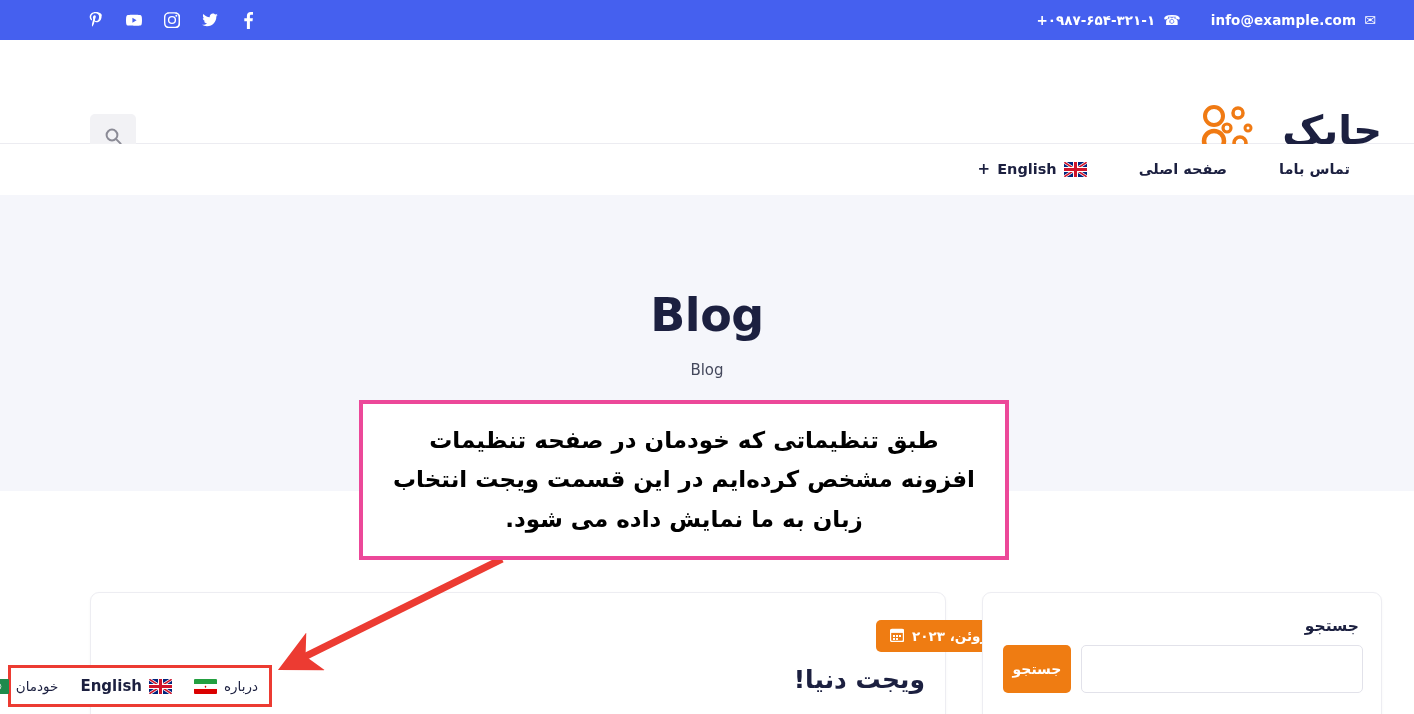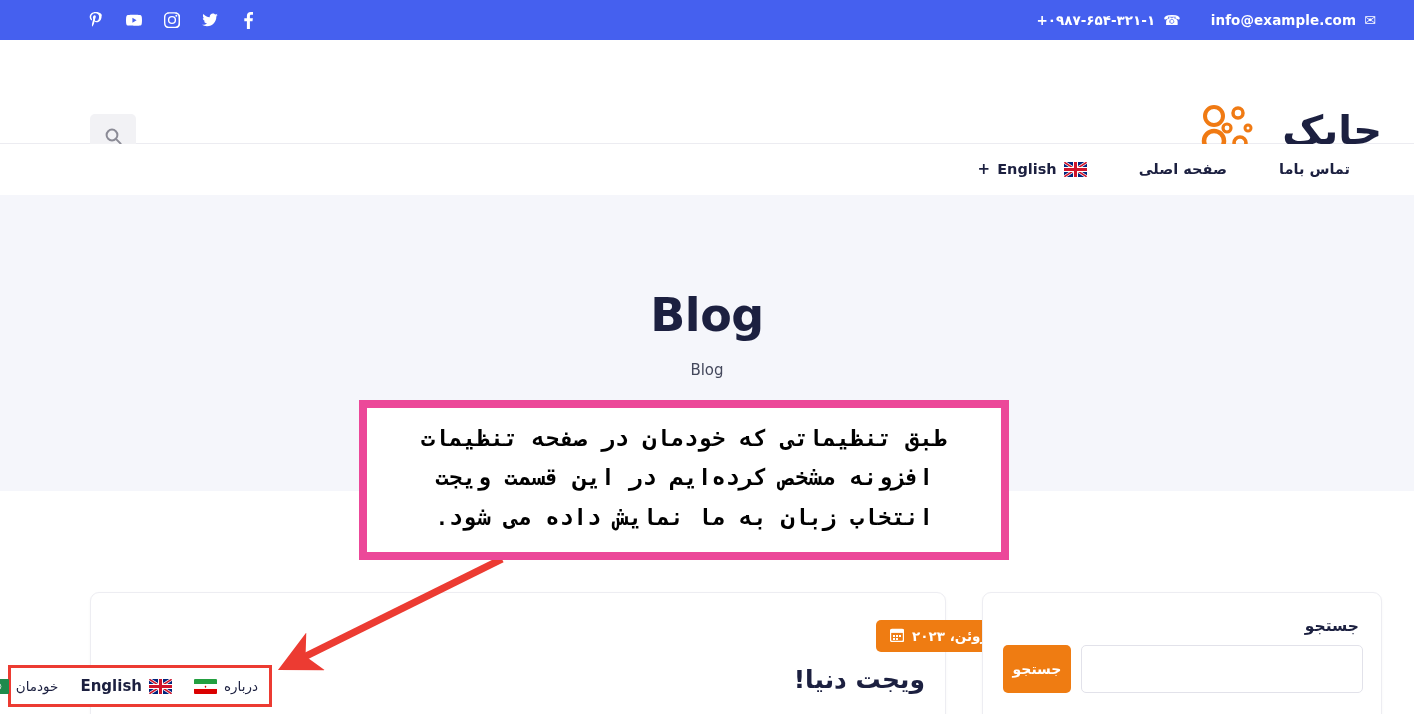--- a/index.html
+++ b/index.html
@@ -260,26 +260,25 @@
     width: 1px; height: 24px;
     background: #e3e3ea;
   }
 
   
   .annot-box {
     position: absolute;
     left: 359px; top: 400px;
     width: 650px; height: 160px;
     background: #ffffff;
-    border: 8px solid #ec4899;
+    border: 4px solid #ec4899;
     z-index: 25;
     display: flex;
     align-items: center;
     justify-content: center;
-    font-family: Liberation Mono, monospace;
   }
   .annot-text {
     font-size: 23px;
     font-weight: 700;
     line-height: 1.72;
     color: #000000;
     text-align: center;
     padding: 0 26px;
     direction: rtl;
   }

